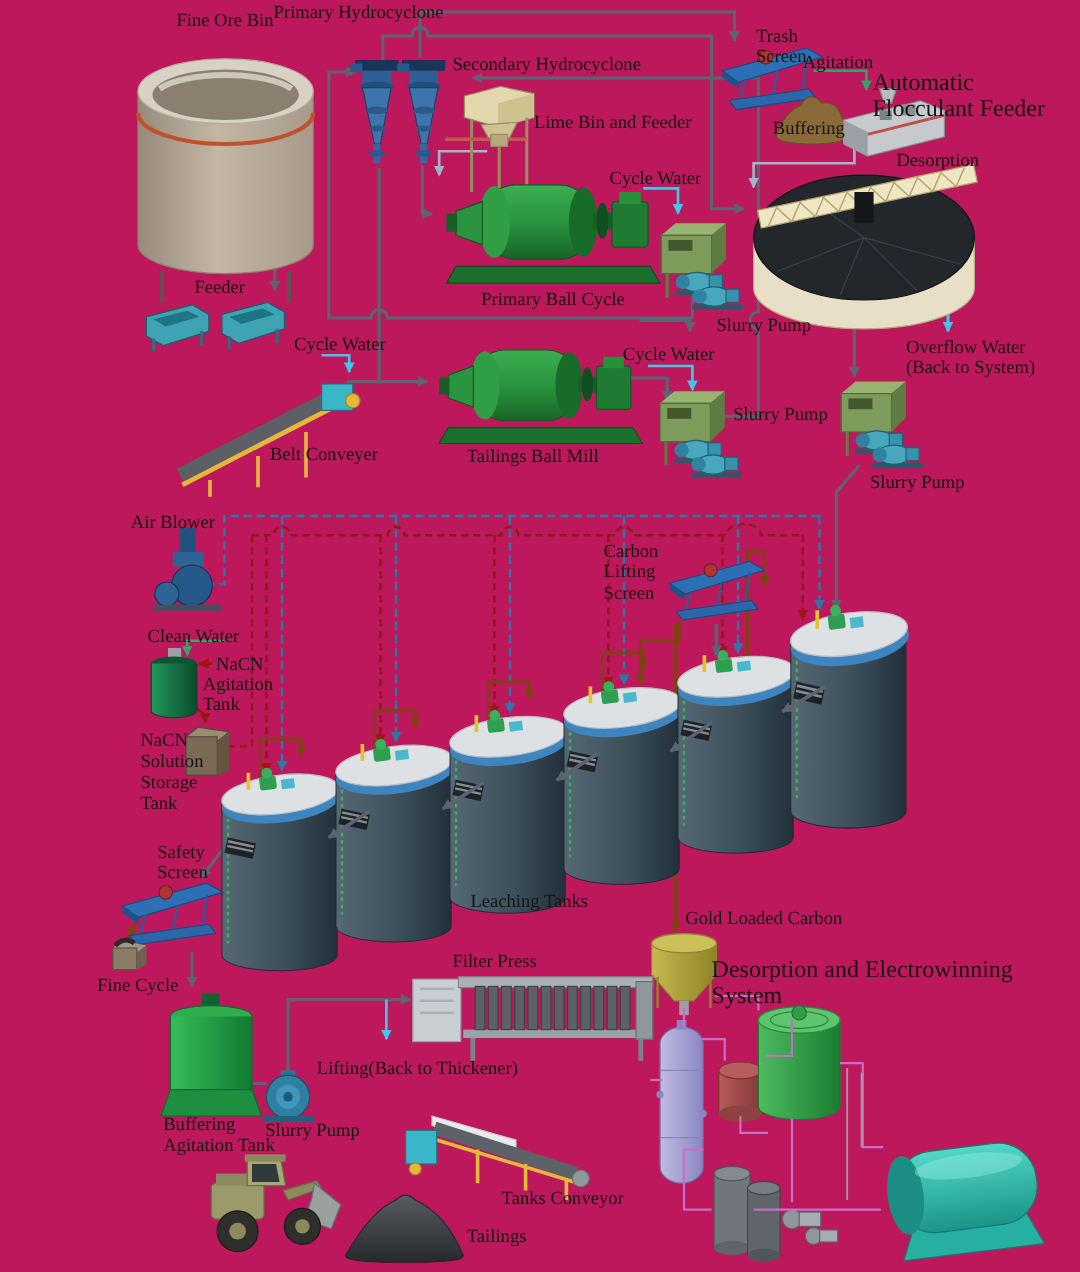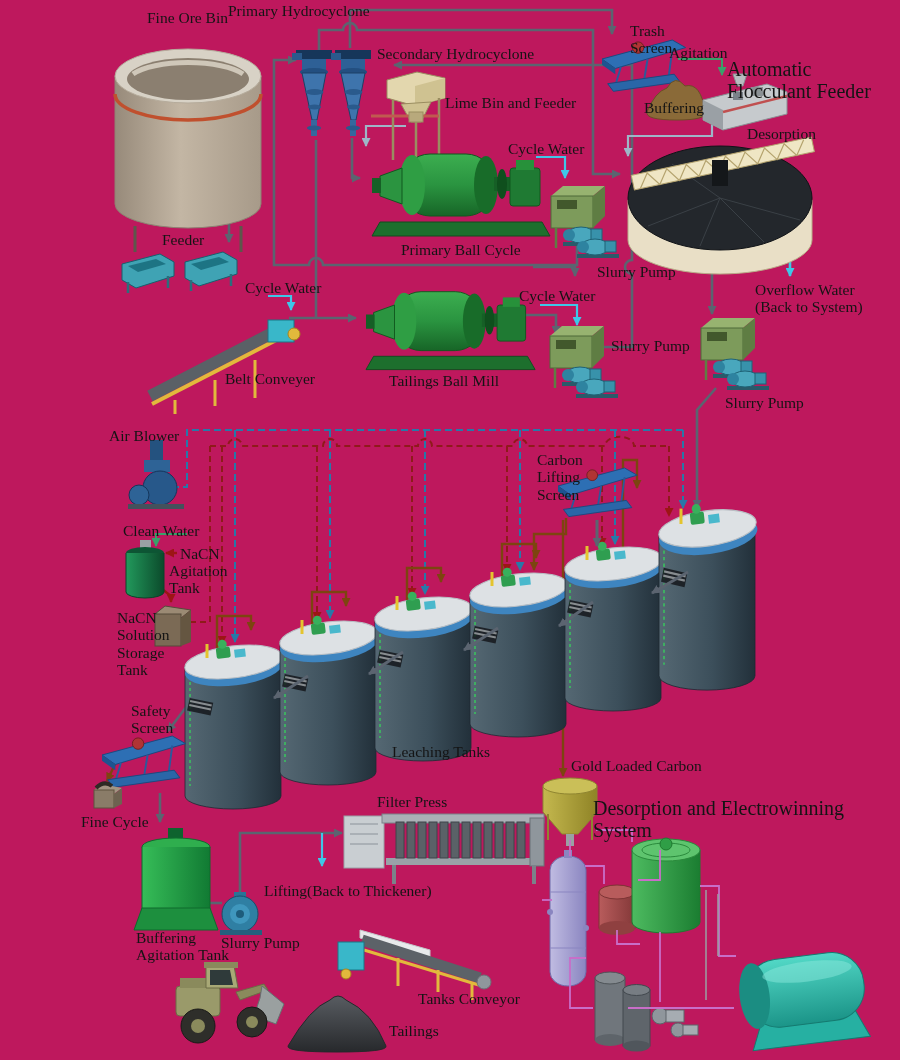--- a/index.html
+++ b/index.html
@@ -522,21 +522,21 @@
   <div class="lbl" style="left:162px;top:231px">Feeder</div>
   <div class="lbl" style="left:245px;top:279px">Cycle Water</div>
   <div class="lbl" style="left:519px;top:287px">Cycle Water</div>
   <div class="lbl" style="left:389px;top:372px">Tailings Ball Mill</div>
   <div class="lbl" style="left:611px;top:337px">Slurry Pump</div>
   <div class="lbl" style="left:755px;top:281px">Overflow Water
 (Back to System)</div>
   <div class="lbl" style="left:725px;top:394px">Slurry Pump</div>
   <div class="lbl" style="left:225px;top:370px">Belt Conveyer</div>
   <div class="lbl" style="left:109px;top:427px">Air Blower</div>
-  <div class="lbl" style="left:537px;top:451px">Carbon
+  <div class="lbl" style="left:503px;top:451px">Carbon
 Lifting
 Screen</div>
   <div class="lbl" style="left:123px;top:522px">Clean Water</div>
   <div class="lbl" style="left:180px;top:545px">NaCN</div>
   <div class="lbl" style="left:169px;top:562px">Agitation
 Tank</div>
   <div class="lbl" style="left:117px;top:609px">NaCN
 Solution
 Storage
 Tank</div>

